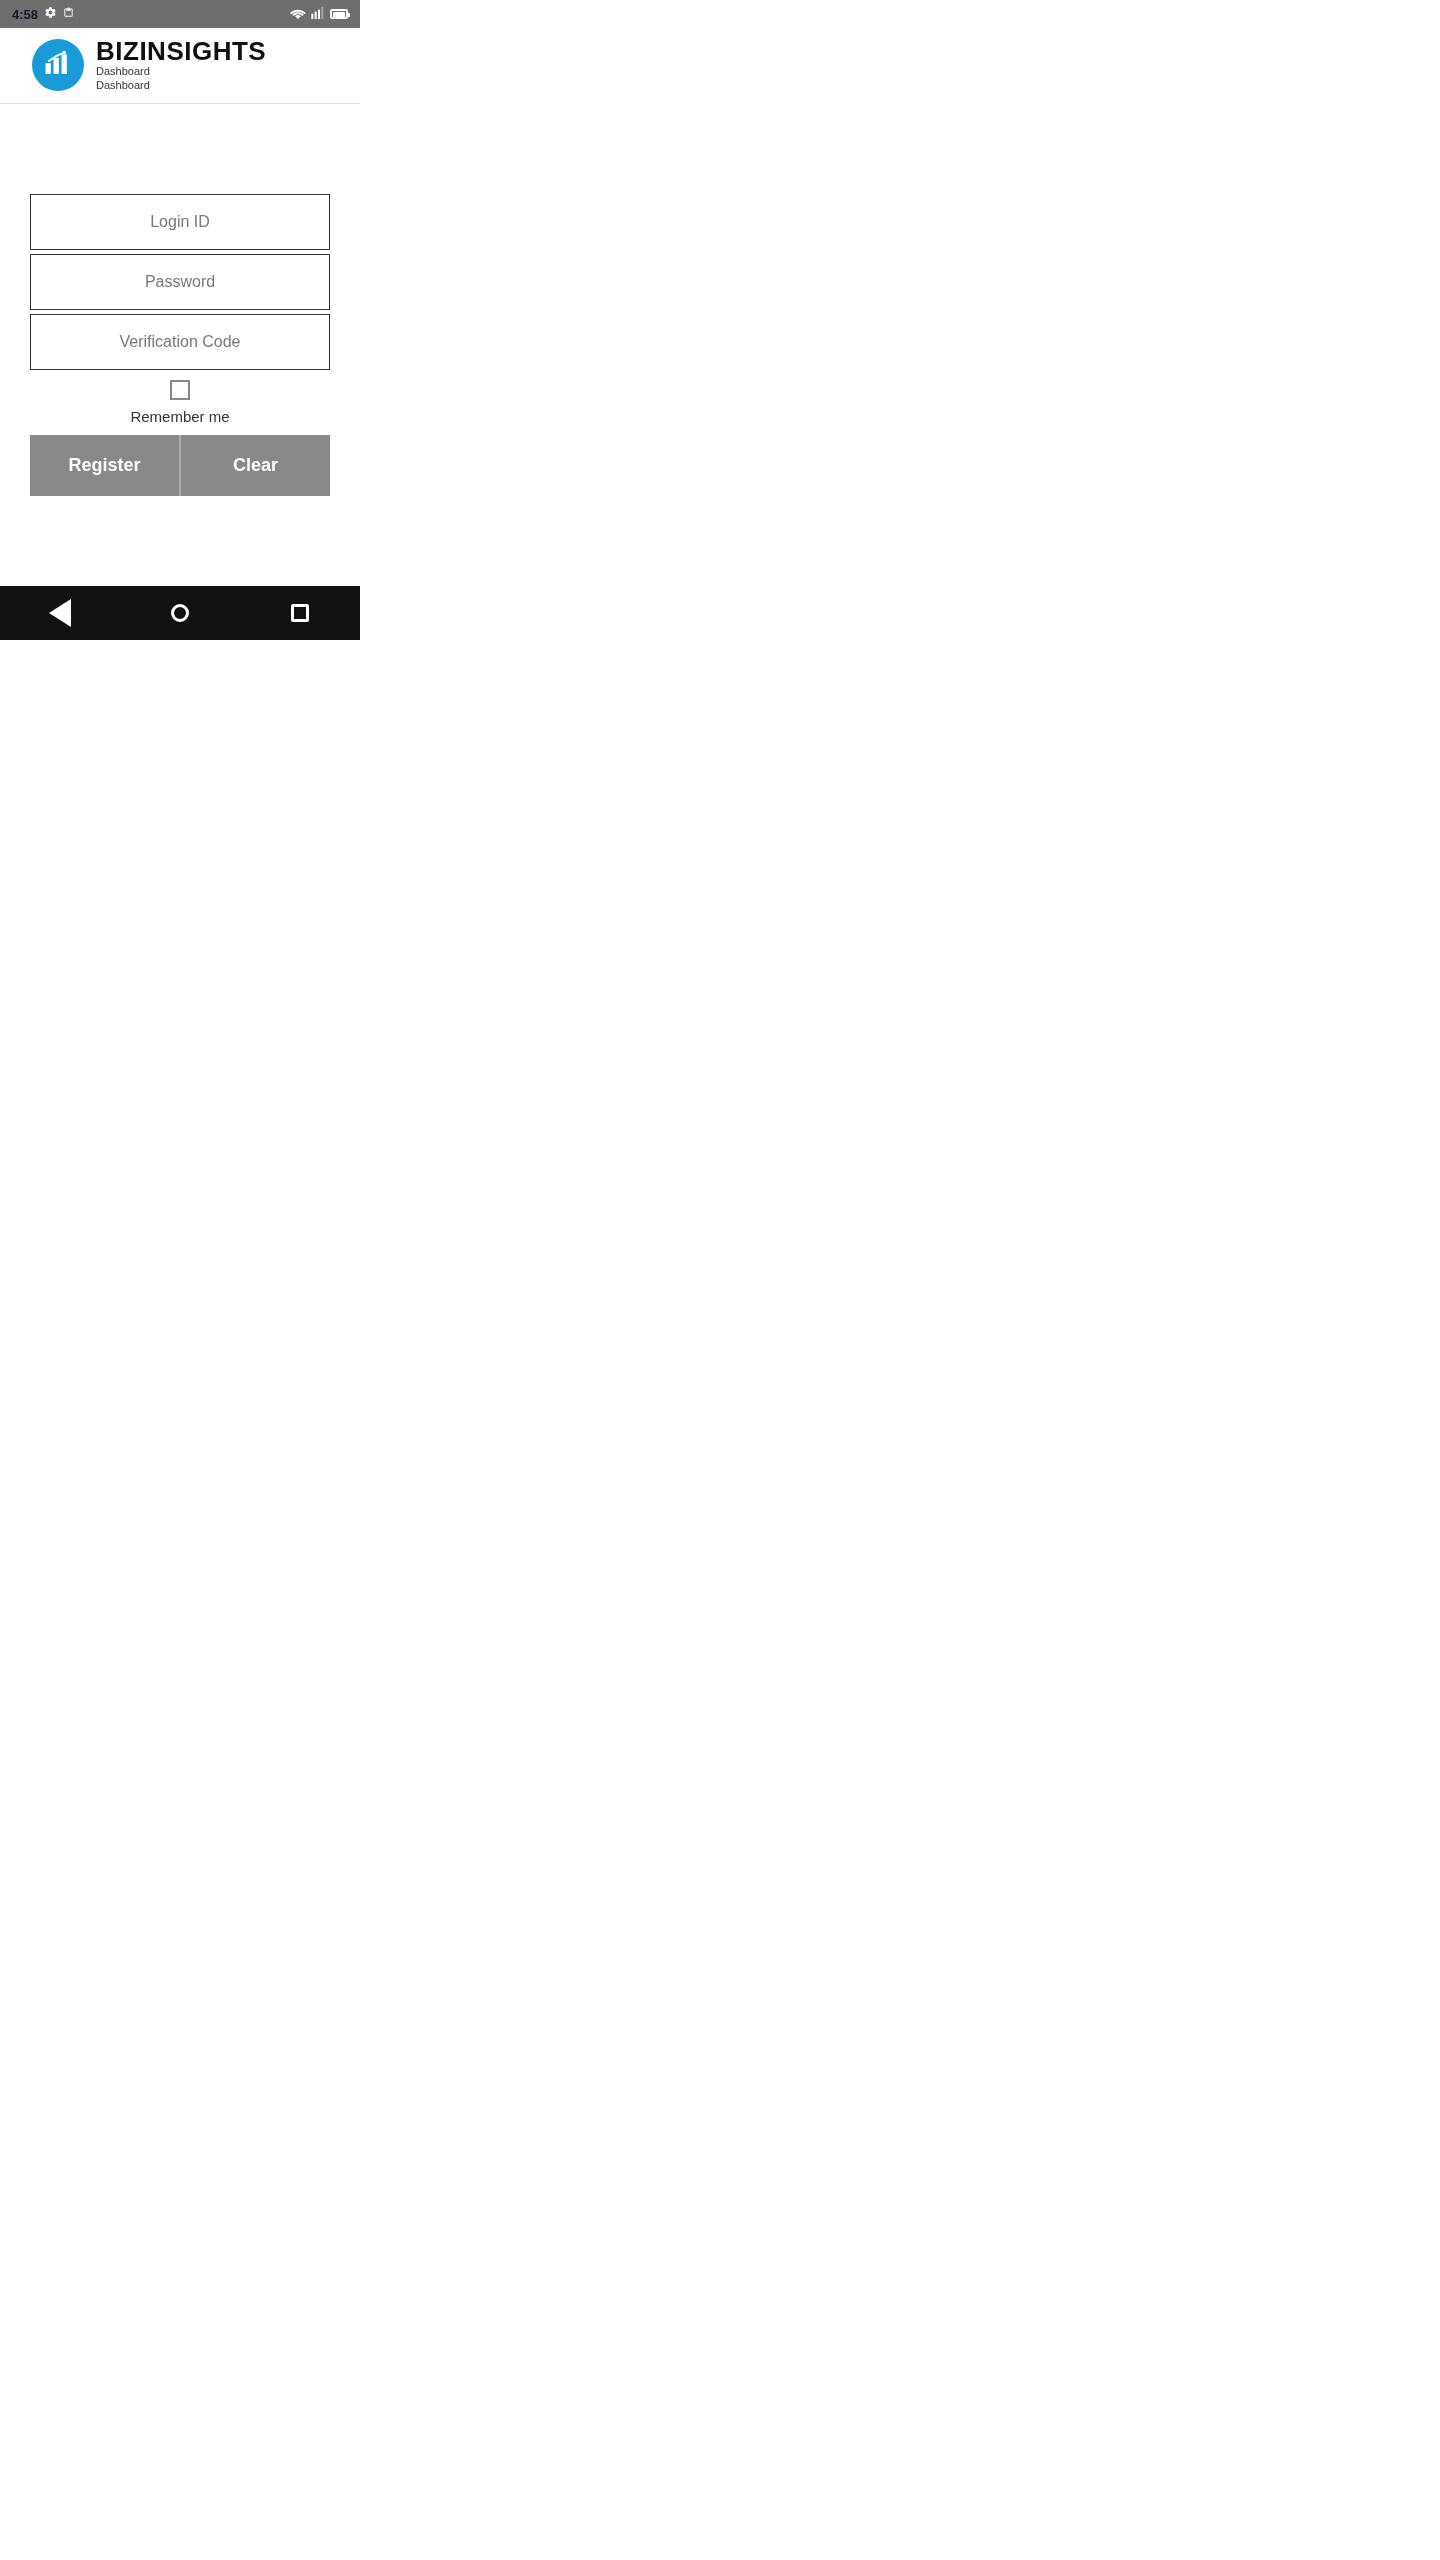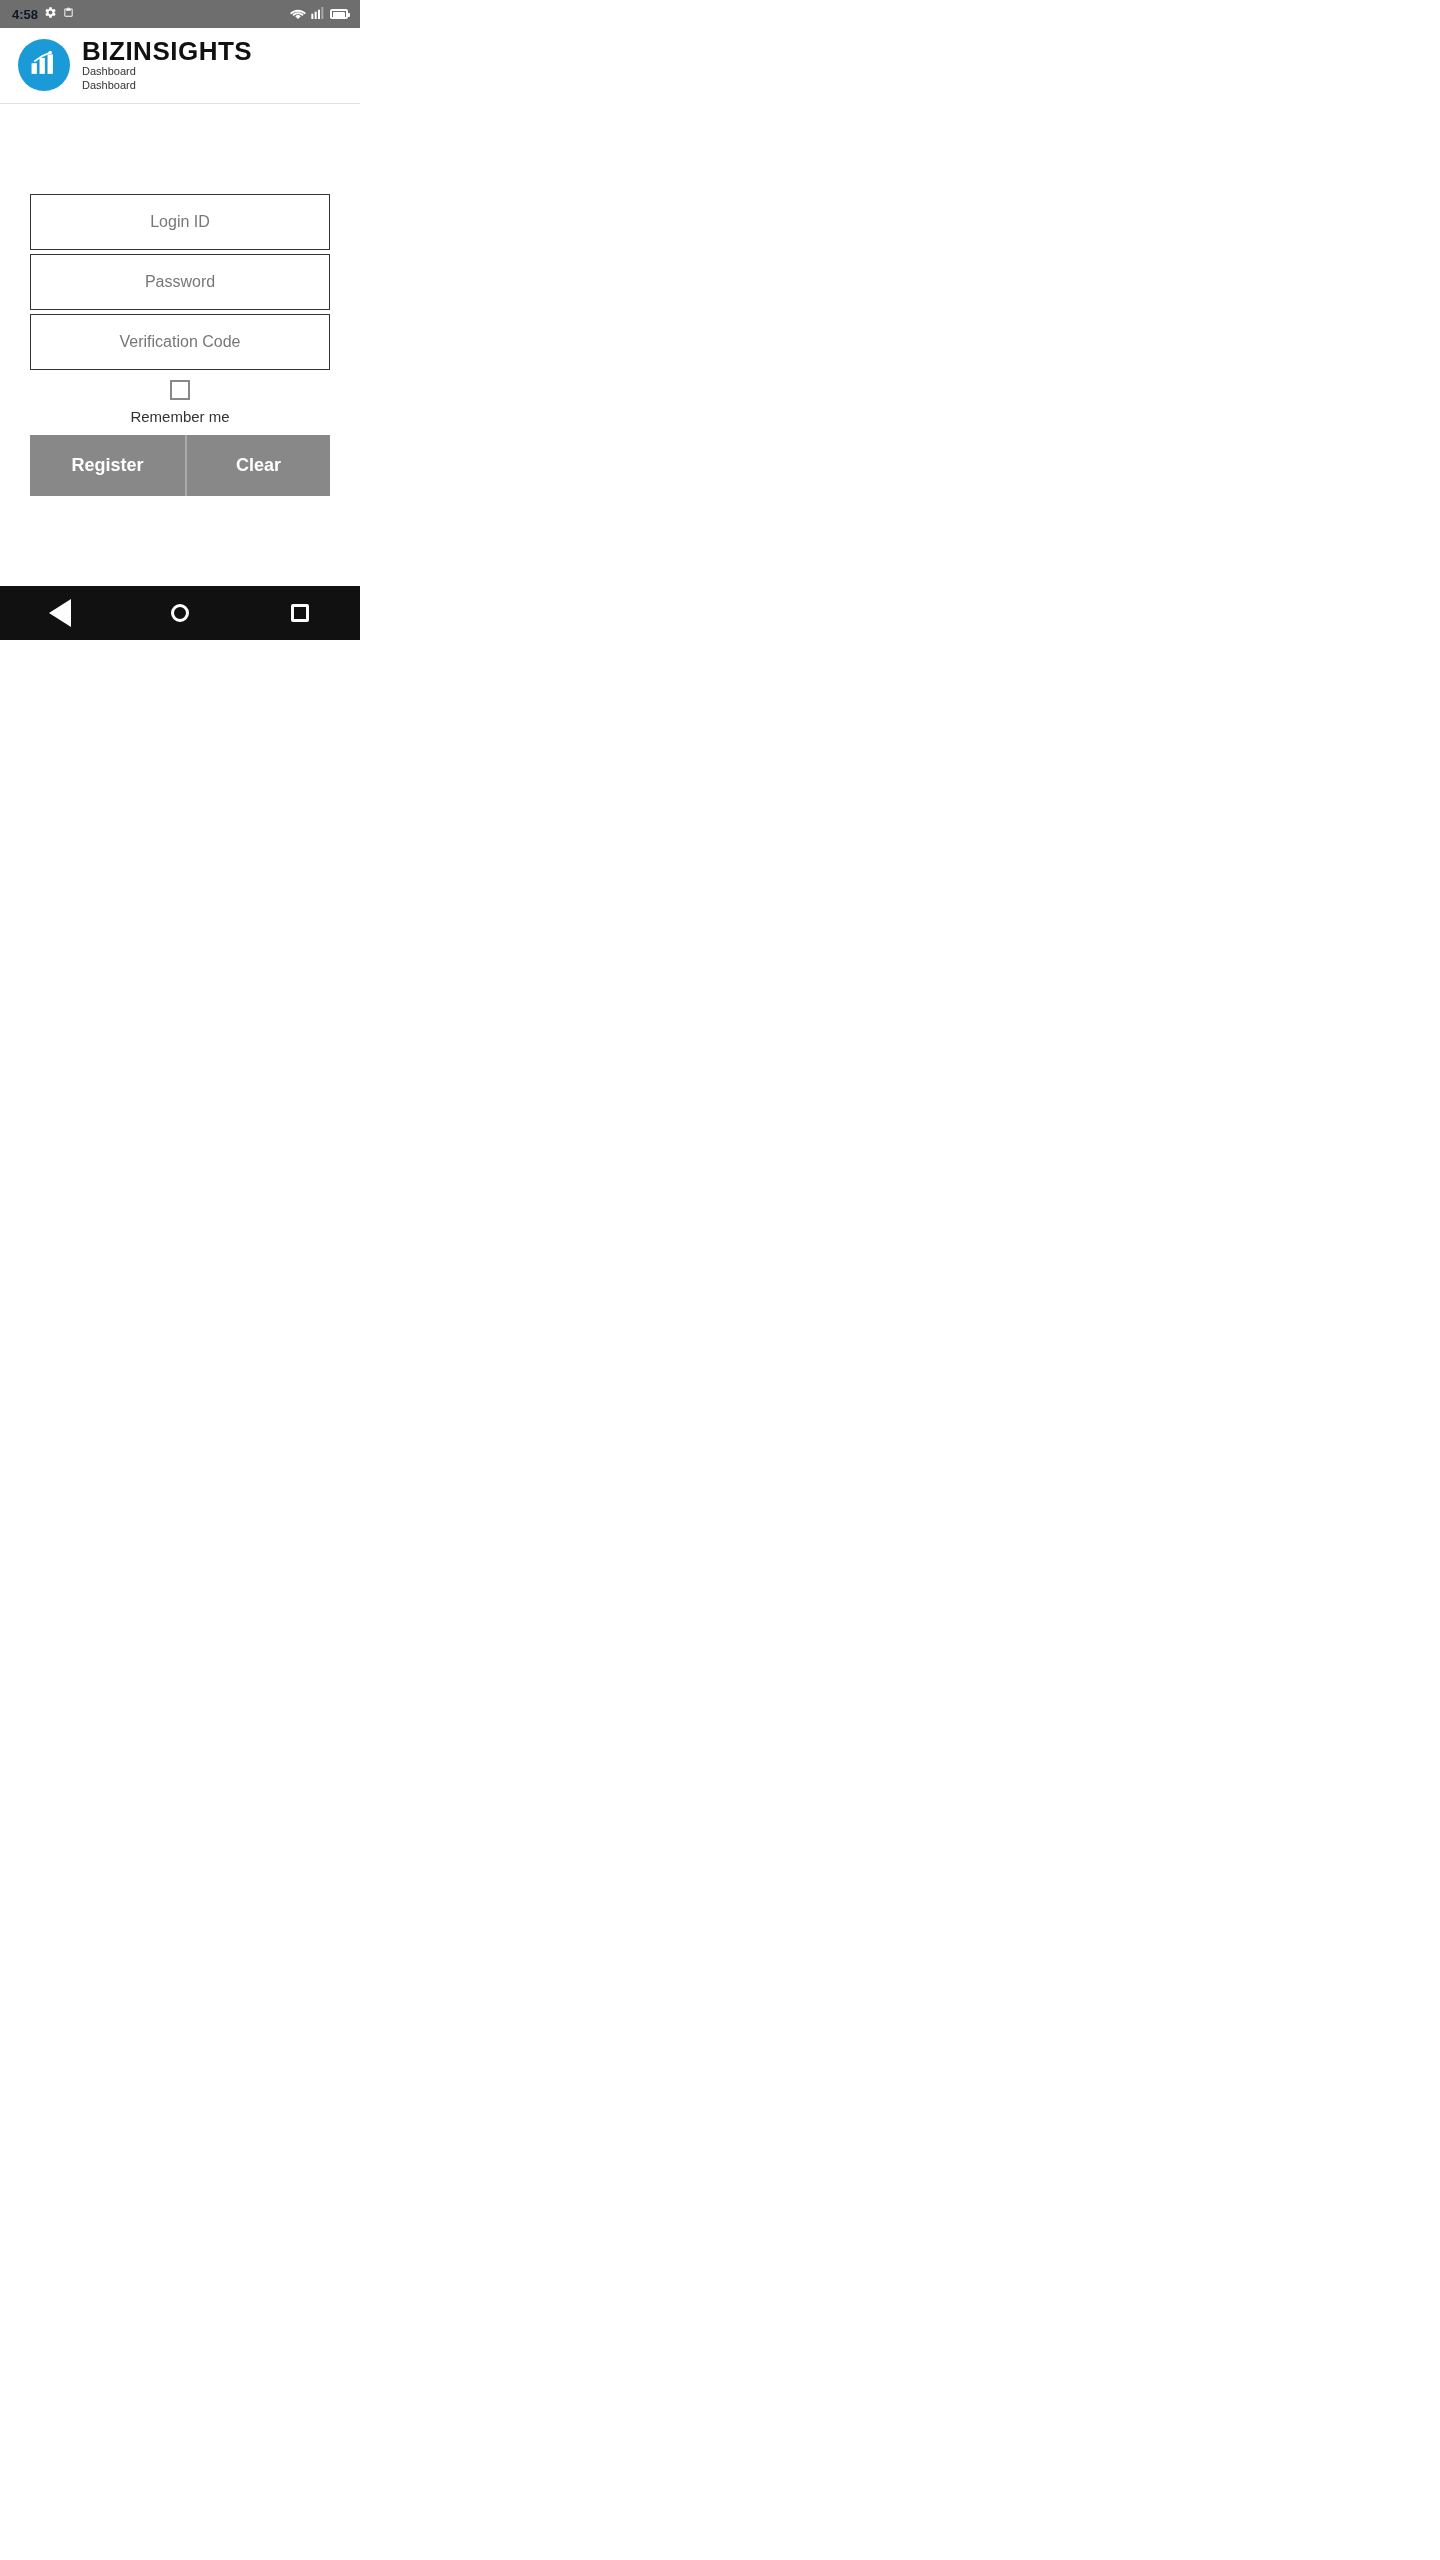--- a/index.html
+++ b/index.html
@@ -93,21 +93,21 @@
     .clipboard-icon-svg {
       width: 11px;
       height: 13px;
       fill: white;
     }
 
     
     .header {
       background: white;
       border-bottom: 1px solid #e0e0e0;
-      padding: 10px 18px;
+      padding: 10px 32px;
       display: flex;
       align-items: center;
       gap: 12px;
       flex-shrink: 0;
     }
 
     .logo-circle {
       width: 52px;
       height: 52px;
       background: #1a9bd7;
@@ -204,21 +204,21 @@
 
     .buttons-row {
       display: flex;
       gap: 0;
       width: 100%;
       margin-top: 2px;
     }
 
     .btn-register {
       flex: 1;
-      padding: 20px 16px;
+      padding: 20px 10px;
       background: #888888;
       color: white;
       font-size: 18px;
       font-weight: bold;
       border: none;
       cursor: pointer;
       font-family: sans-serif;
     }
 
     .btn-clear {

